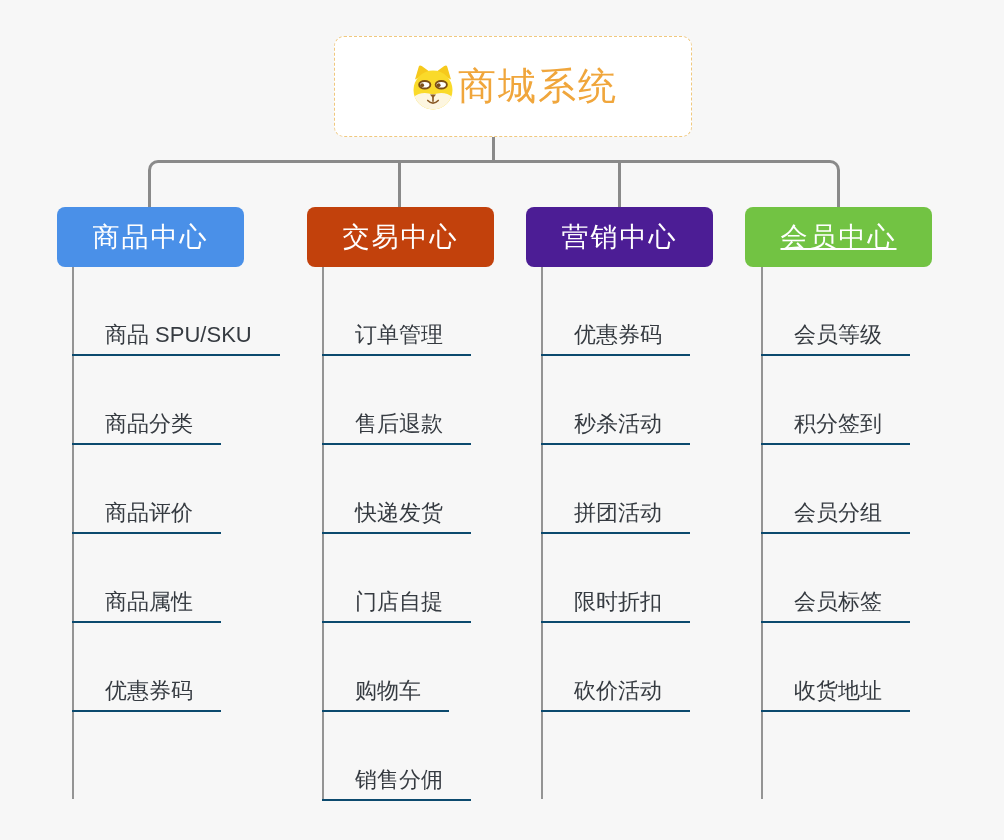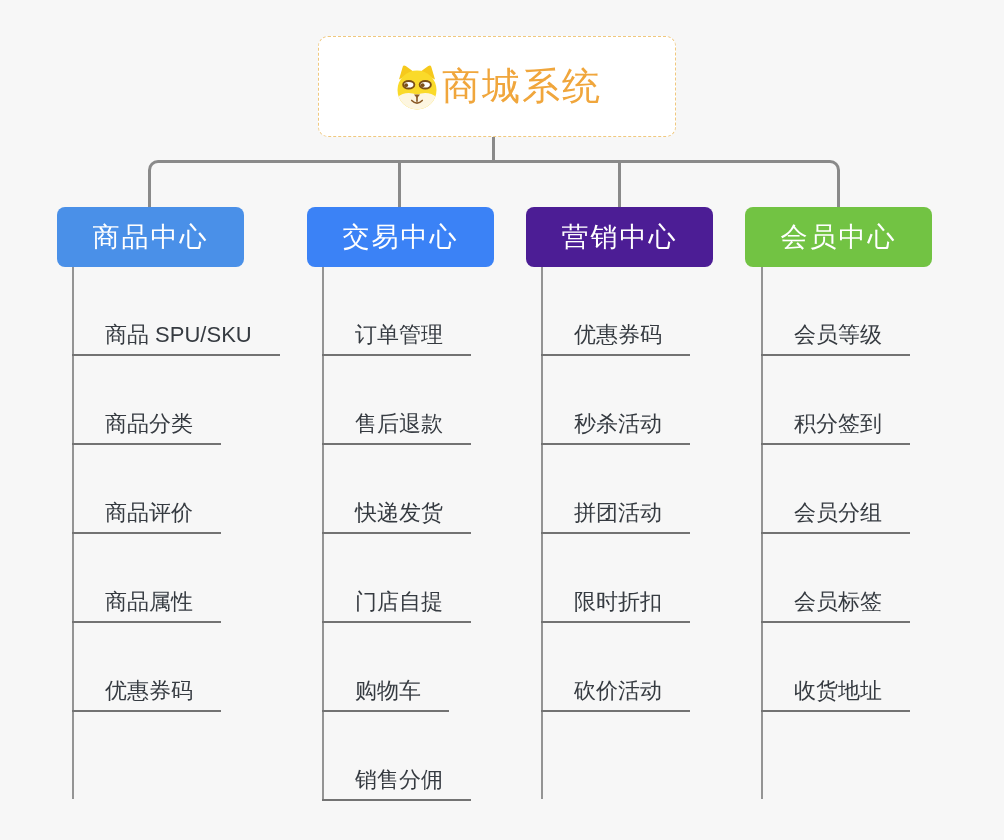--- a/index.html
+++ b/index.html
@@ -3,21 +3,21 @@
 <meta charset="utf-8">
 <style>
   html,body{margin:0;padding:0;}
   body{
     width:1004px;height:840px;position:relative;overflow:hidden;
     background:#f7f7f7;
     font-family:"Liberation Sans","DejaVu Sans",sans-serif;
   }
   
   .root-node{
-    position:absolute;left:318px;top:36px;width:358px;height:101px;
+    position:absolute;left:334px;top:36px;width:358px;height:101px;
     background:#ffffff;border:1px dashed #f0c87e;border-radius:10px;
     display:flex;align-items:center;justify-content:center;
     box-sizing:border-box;
   }
   .root-title{font-size:38px;letter-spacing:2px;font-weight:500;}
   .doge{width:50px;height:48px;flex:0 0 auto;}
   
   .stub{position:absolute;background:#8a8a8a;}
   .root-stub{left:492px;top:137px;width:3px;height:24px;}
   .bracket{
@@ -35,21 +35,21 @@
     color:#ffffff;font-size:27px;letter-spacing:2px;
   }
   .bcol-0{left:57px}.bcol-1{left:307px}.bcol-2{left:526px}.bcol-3{left:745px}
   
   .leaf-line{position:absolute;top:267px;width:2px;height:532px;background:#949494;}
   .lcol-0{left:72px}.lcol-1{left:322px}.lcol-2{left:541px}.lcol-3{left:761px}
   .leaf-col{position:absolute;top:267px;}
   .leaf{
     display:table;margin-top:53px;white-space:nowrap;
     font-size:22px;line-height:30px;color:#363b41;
-    padding:0 28px 4px 33px;border-bottom:2px solid #737373;
+    padding:0 28px 4px 33px;border-bottom:2px solid #0c4a6e;
   }
 </style>
 </head>
 <body>
 
 <div class="stub root-stub"></div>
 <div class="bracket"></div>
 <div class="stub drop-1"></div>
 <div class="stub drop-2"></div>
 
@@ -68,23 +68,23 @@
     <circle cx="17.5" cy="29.5" r="2.6" fill="#7c4f16"></circle>
     <ellipse cx="43" cy="29" rx="7.5" ry="5" fill="#ffffff" stroke="#7c4f16" stroke-width="2.5"></ellipse>
     <circle cx="39.5" cy="29.5" r="2.6" fill="#7c4f16"></circle>
     <path d="M28 42 L36 42 L32 47 Z" fill="#8a5a26"></path>
     <path d="M32 46 L32 51 M25 50 Q32 57 39 50" fill="none" stroke="#8a5a26" stroke-width="2.2" stroke-linecap="round"></path>
   </svg>
   <span class="root-title" style="color: rgb(240, 166, 60);">商城系统</span>
 </div>
 
 <div class="branch-box bcol-0" style="background-color: rgb(74, 144, 232);">商品中心</div>
-<div class="branch-box bcol-1" style="background-color: #3b82f6;">交易中心</div>
+<div class="branch-box bcol-1" style="background-color: #c2410c;">交易中心</div>
 <div class="branch-box bcol-2" style="background-color: #4c1d95;">营销中心</div>
-<div class="branch-box bcol-3" style="background-color: rgb(114, 195, 67);">会员中心</div>
+<div class="branch-box bcol-3" style="background-color: rgb(114, 195, 67); text-decoration: underline;">会员中心</div>
 
 <div class="leaf-line lcol-0"></div>
 <div class="leaf-line lcol-1"></div>
 <div class="leaf-line lcol-2"></div>
 <div class="leaf-line lcol-3"></div>
 
 <div class="leaf-col lcol-0">
   <div class="leaf">商品 SPU/SKU</div>
   <div class="leaf">商品分类</div>
   <div class="leaf">商品评价</div>

